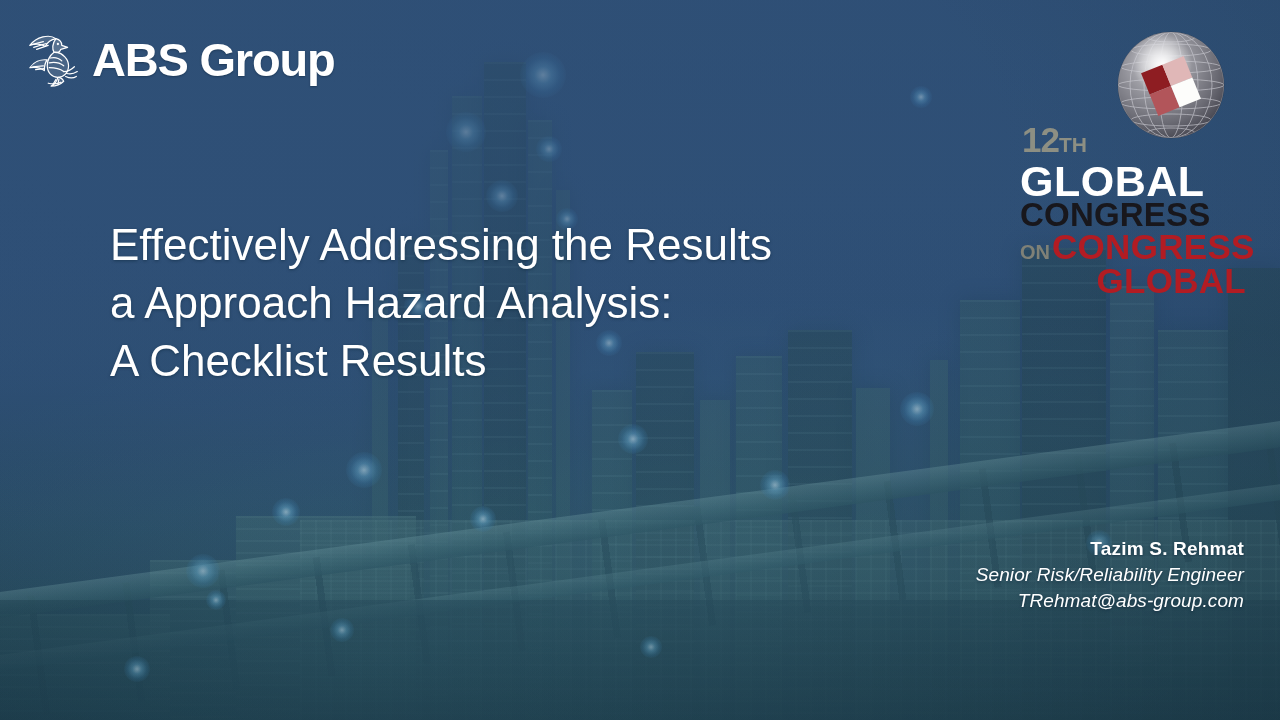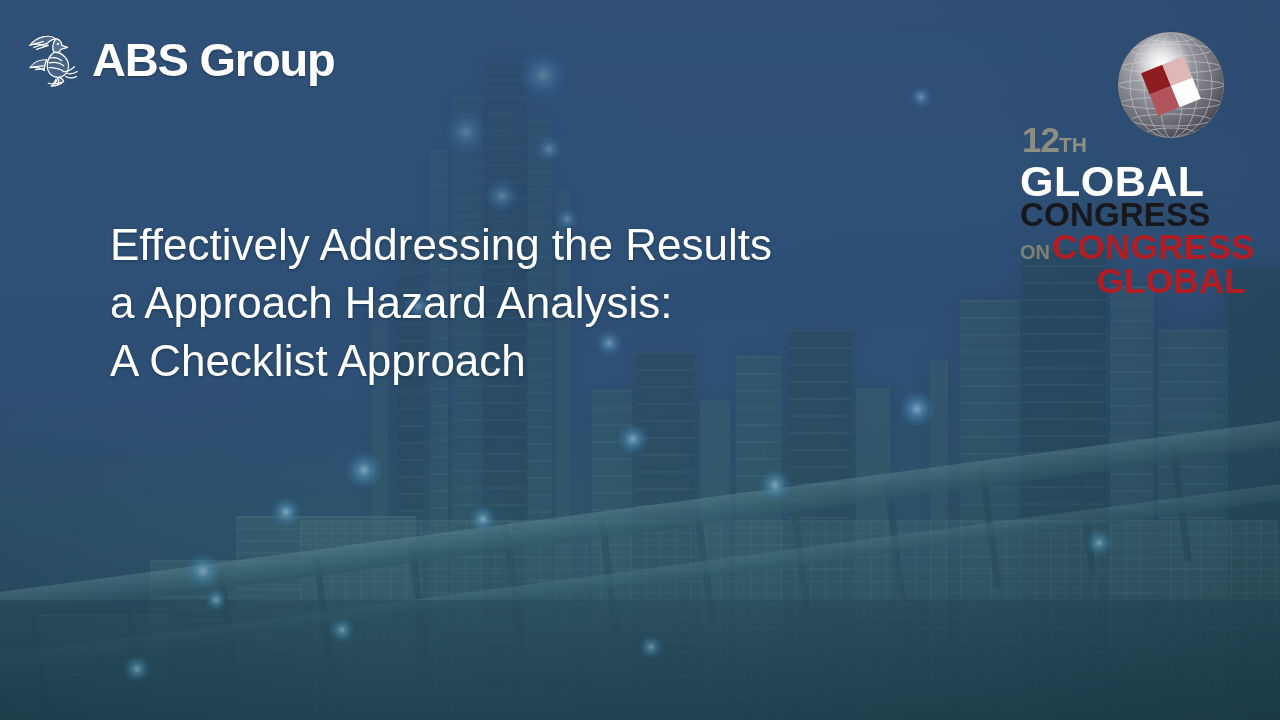--- a/index.html
+++ b/index.html
@@ -413,17 +413,22 @@
         <span class="cg-on">ON</span>
         <span class="cg-process">CONGRESS</span>
       </div>
       <div class="cg-safety">GLOBAL</div>
     </div>
   </div>
 
   <div id="slide-title">
     <div class="tline">Effectively Addressing the Results</div>
     <div class="tline">a Approach Hazard Analysis:</div>
-    <div class="tline">A Checklist Approach</div>
+    <div class="tline">A Checklist Results</div>
   </div>
 
+  <div id="author-block">
+    <div class="name">Tazim S. Rehmat</div>
+    <div class="role">Senior Risk/Reliability Engineer</div>
+    <div class="email">TRehmat@abs-group.com</div>
+  </div>
 
 </div>
 
 </body></html>

